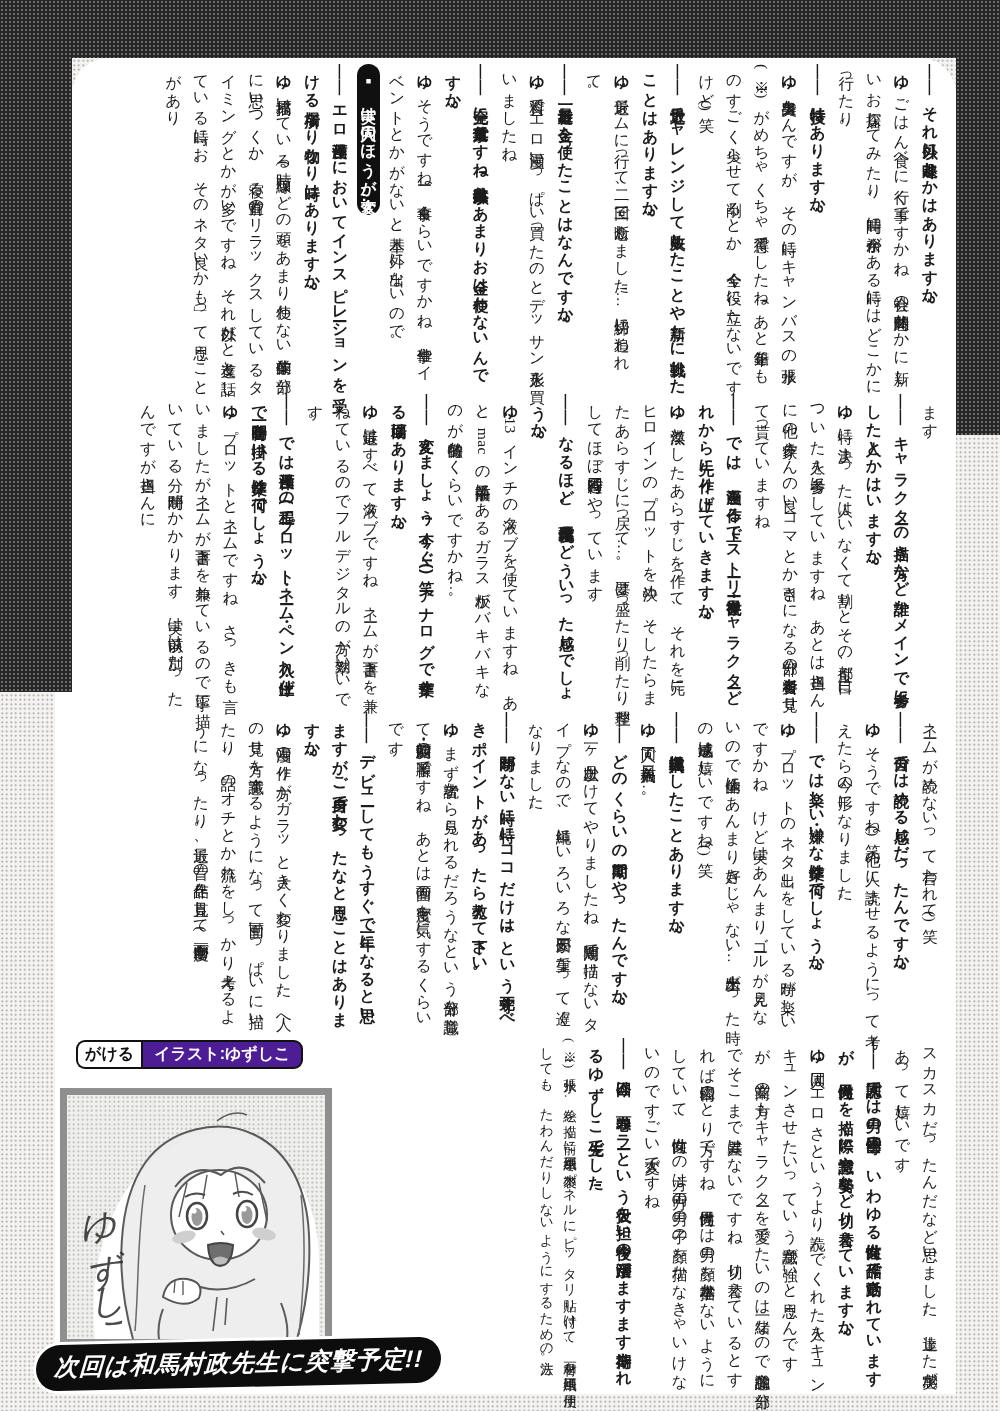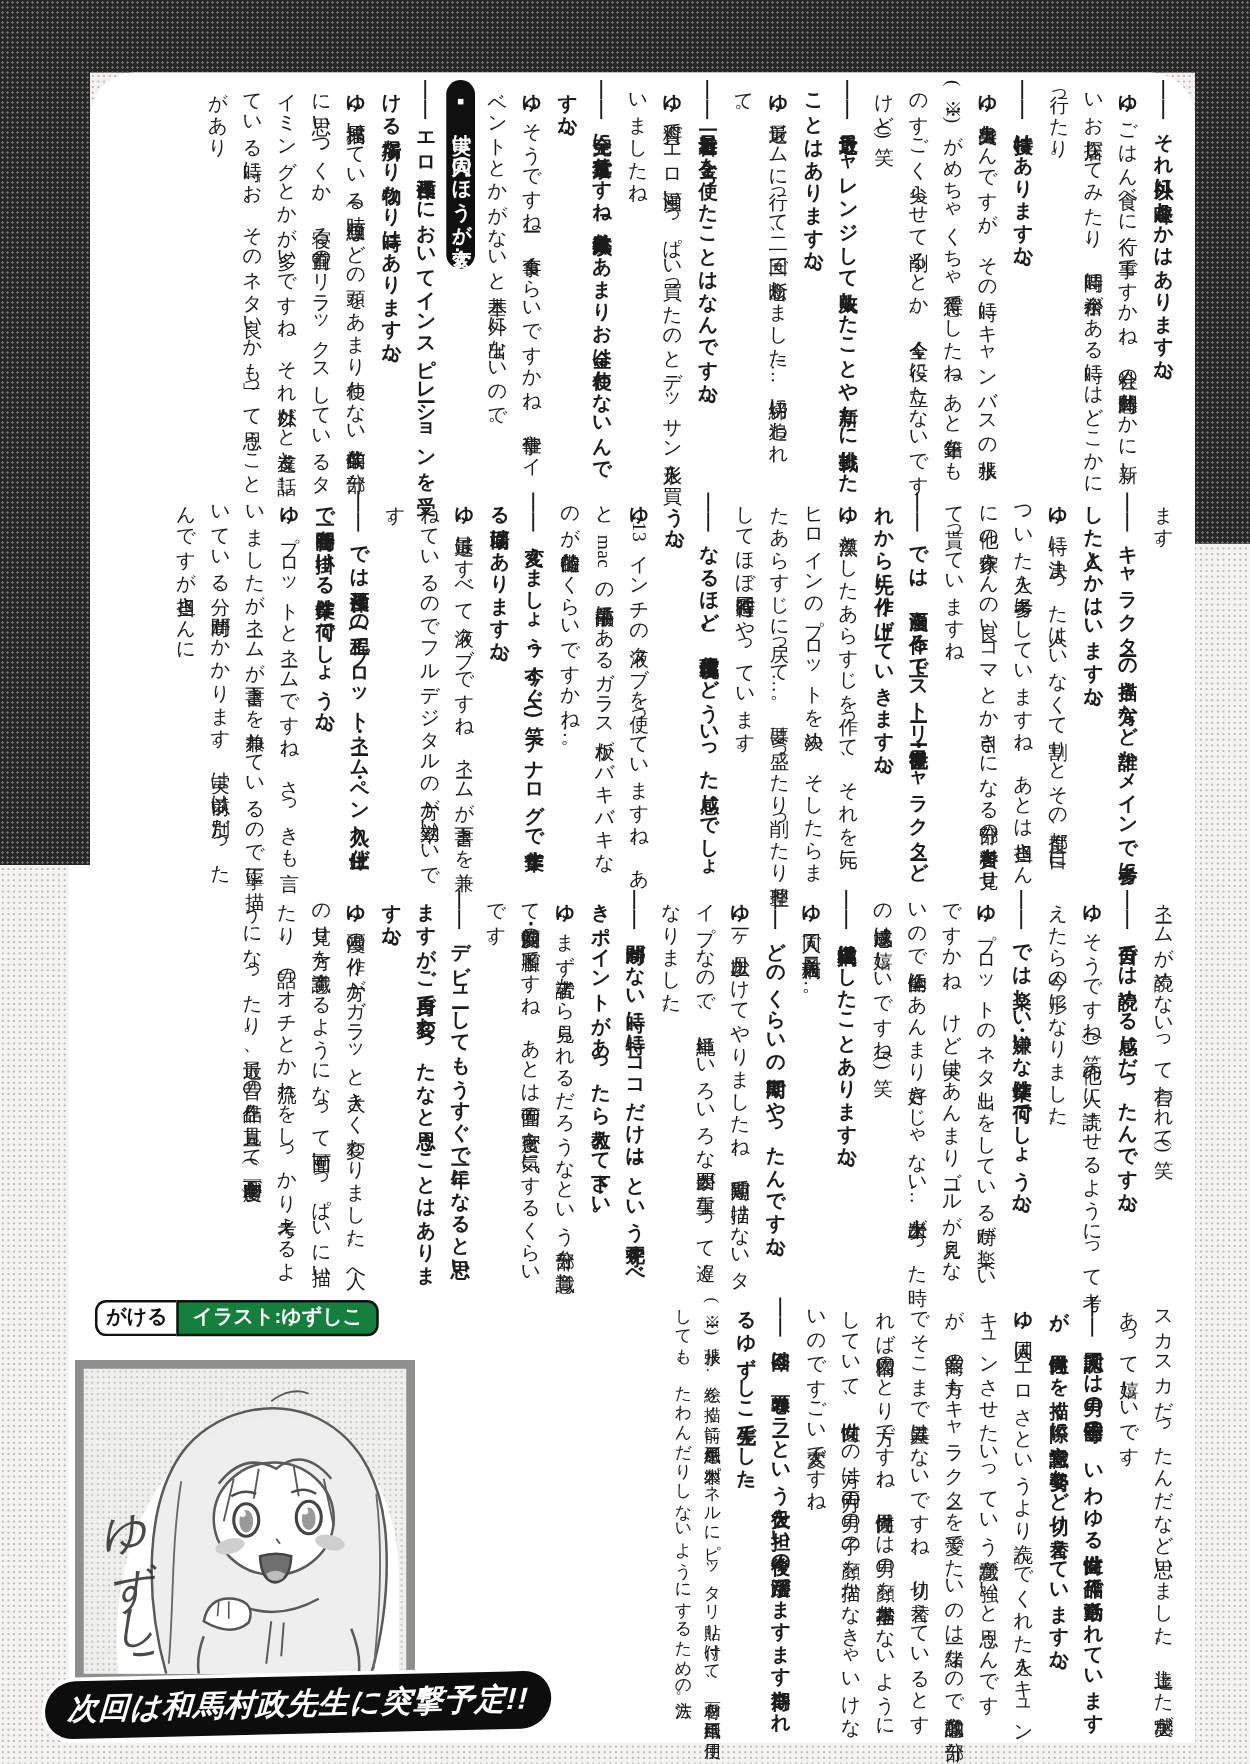--- a/index.html
+++ b/index.html
@@ -52,21 +52,21 @@
   
   .illo-tags{
     position:absolute;left:76px;top:1040px;display:flex;align-items:stretch;
     font-weight:700;font-size:16px;line-height:1;
   }
   .tag-white{
     background:#fff;border:2.5px solid #111;border-right:none;
     border-radius:9px 0 0 9px;padding:4px 7px 5px;color:#111;
   }
   .tag-black{
-    background:#15803d;color:#fff;border:2.5px solid #111;
+    background:#4c1d95;color:#fff;border:2.5px solid #111;
     border-radius:0 9px 9px 0;padding:4px 11px 5px;
   }
   .illo-frame{
     position:absolute;left:60px;top:1088px;width:258px;height:244px;
     border:7px solid #8f8f8f;
     background-color:#efefed;
     background-image:radial-gradient(circle,#c4c4c0 1px,transparent 1.1px);
     background-size:4.5px 4.5px;
   }
   .illo-frame svg{position:absolute;left:0;top:0;width:100%;height:100%;}

